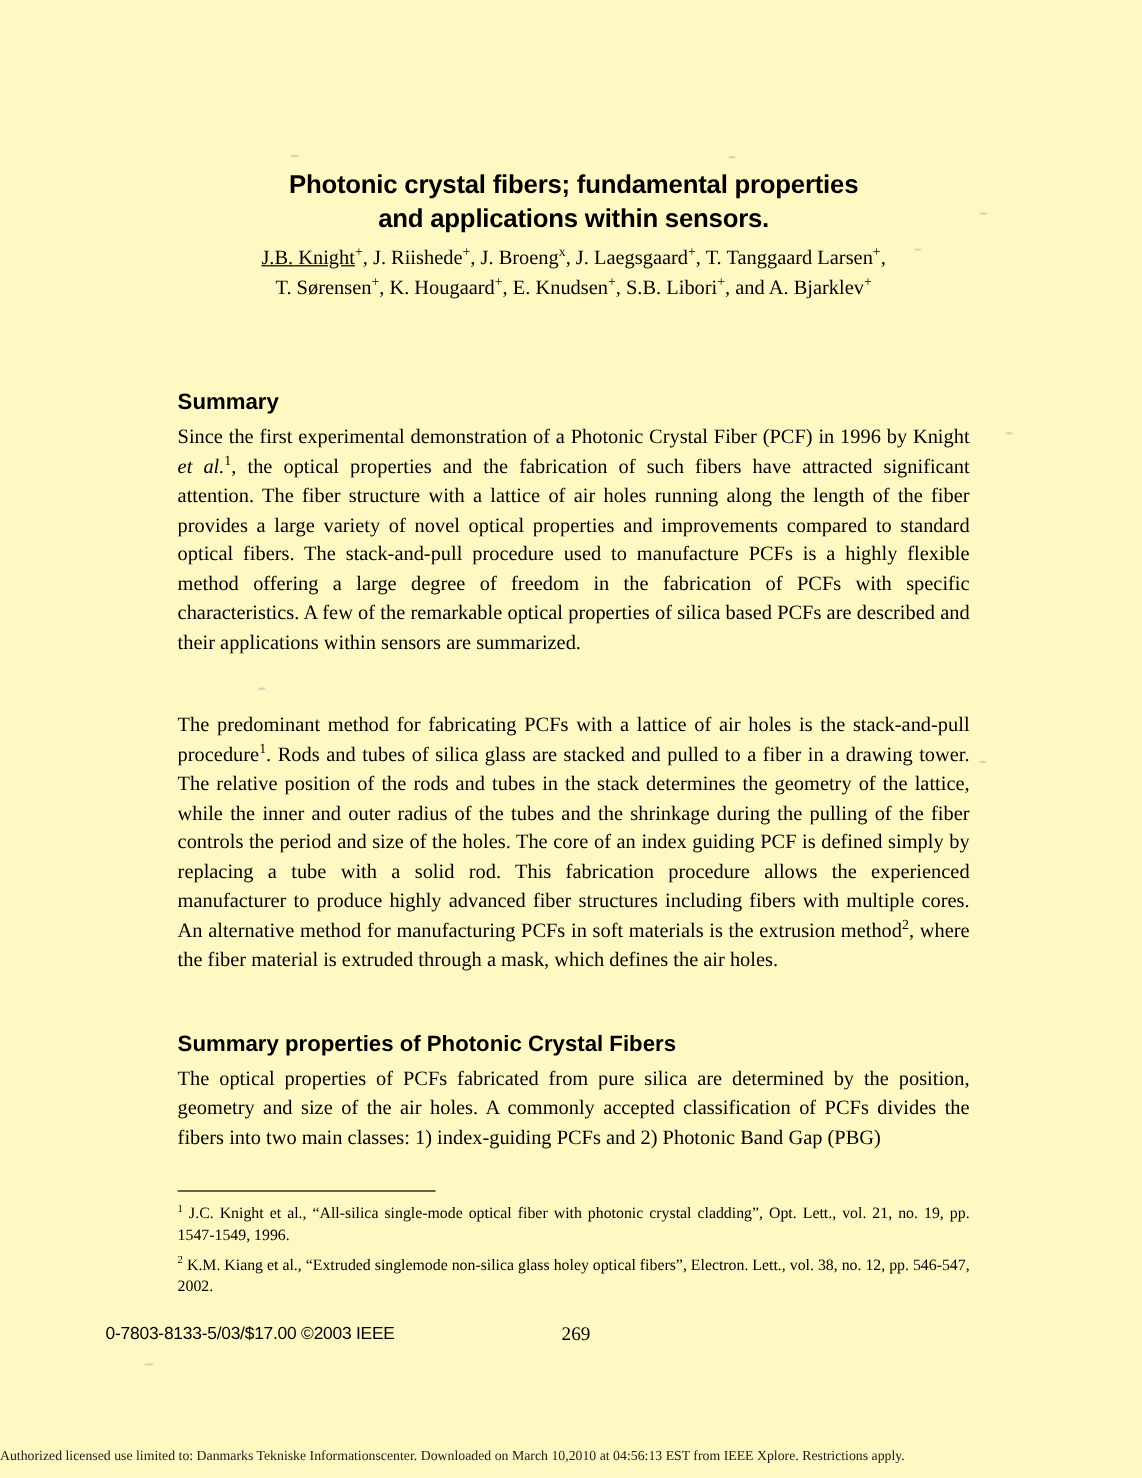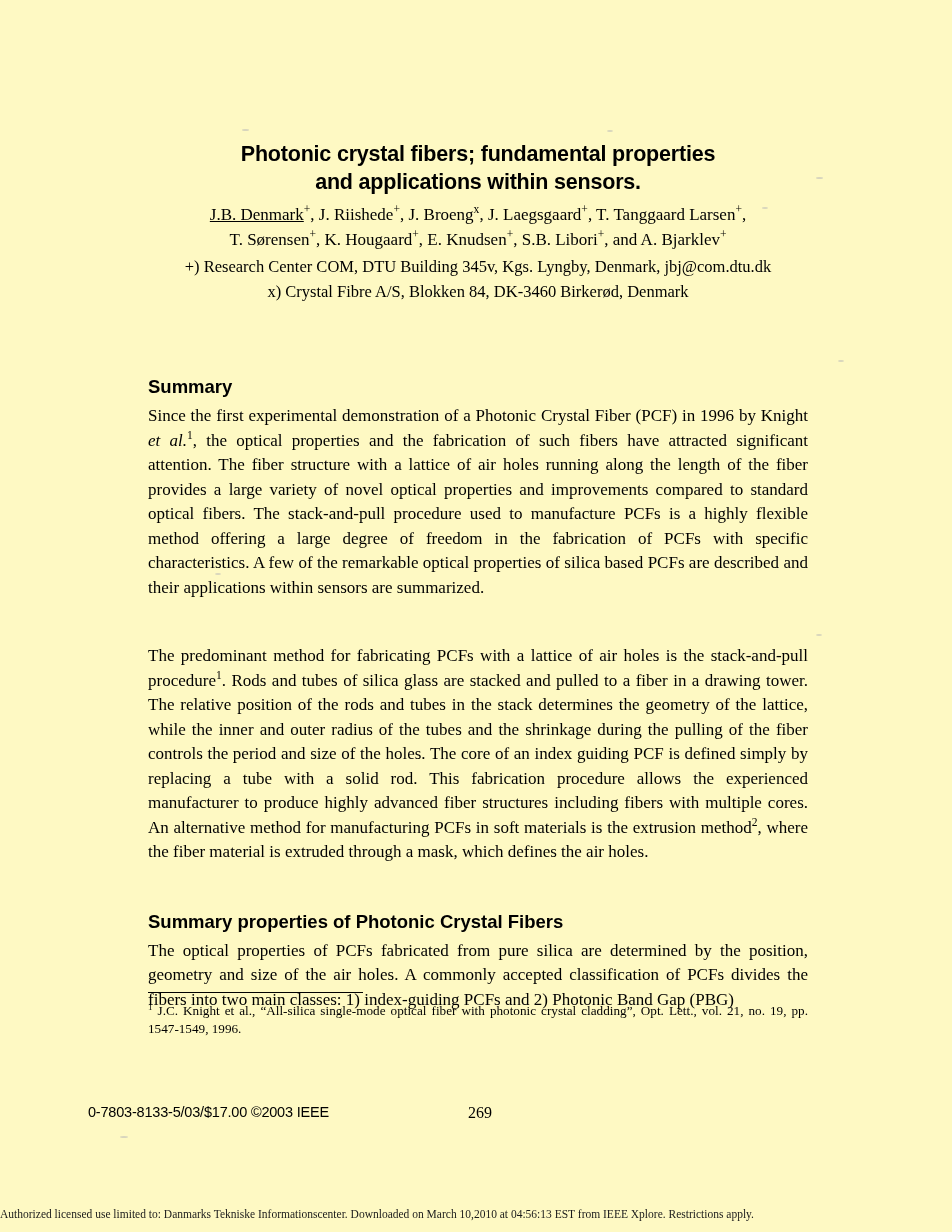--- a/index.html
+++ b/index.html
@@ -158,31 +158,27 @@
 
   <div class="content">
 
     <h1 class="title">
       <span class="l1">Photonic crystal fibers; fundamental properties</span>
       <span class="l2">and applications within sensors.</span>
     </h1>
 
     <div class="authors">
       <div>
-        <span class="underline">J.B. Denmark</span><sup>+</sup>, J. Riishede<sup>+</sup>, J. Broeng<sup>x</sup>, J. Laegsgaard<sup>+</sup>, T. Tanggaard Larsen<sup>+</sup>,
+        <span class="underline">J.B. Knight</span><sup>+</sup>, J. Riishede<sup>+</sup>, J. Broeng<sup>x</sup>, J. Laegsgaard<sup>+</sup>, T. Tanggaard Larsen<sup>+</sup>,
       </div>
       <div>
         T. Sørensen<sup>+</sup>, K. Hougaard<sup>+</sup>, E. Knudsen<sup>+</sup>, S.B. Libori<sup>+</sup>, and A. Bjarklev<sup>+</sup>
       </div>
     </div>
 
-    <div class="affil">
-      <span class="a1">+) Research Center COM, DTU Building 345v, Kgs. Lyngby, Denmark, jbj@com.dtu.dk</span>
-      <span class="a2">x) Crystal Fibre A/S, Blokken 84, DK-3460 Birkerød, Denmark</span>
-    </div>
 
     <div class="section" id="summary-section">
       <h2 class="section-heading">Summary</h2>
       <p class="para">
         Since the first experimental demonstration of a Photonic Crystal Fiber (PCF) in 1996 by
         Knight <span class="it">et al.</span><sup>1</sup>, the optical properties and the fabrication of such fibers have attracted
         significant attention. The fiber structure with a lattice of air holes running along the
         length of the fiber provides a large variety of novel optical properties and improvements
         compared to standard optical fibers. The stack-and-pull procedure used to manufacture
         PCFs is a highly flexible method offering a large degree of freedom in the fabrication of
@@ -212,20 +208,24 @@
     </div>
 
   </div>
 
   <div class="footnote-area">
     <div class="footnote-rule"></div>
     <p class="footnote">
       <sup>1</sup>
       <span>J.C. Knight et al., “All-silica single-mode optical fiber with photonic crystal cladding”, Opt. Lett., vol. 21, no. 19, pp. 1547-1549, 1996.</span>
     </p>
+    <p class="footnote">
+      <sup>2</sup>
+      <span>K.M. Kiang et al., “Extruded singlemode non-silica glass holey optical fibers”, Electron. Lett., vol. 38, no. 12, pp. 546-547, 2002.</span>
+    </p>
   </div>
 
   <div class="footer">
     <span class="copyright">0-7803-8133-5/03/$17.00 ©2003 IEEE</span>
     <span class="pagenum">269</span>
   </div>
 
   <div class="license-bar">Authorized licensed use limited to: Danmarks Tekniske Informationscenter. Downloaded on March 10,2010 at 04:56:13 EST from IEEE Xplore.  Restrictions apply.</div>
 
 </div>

